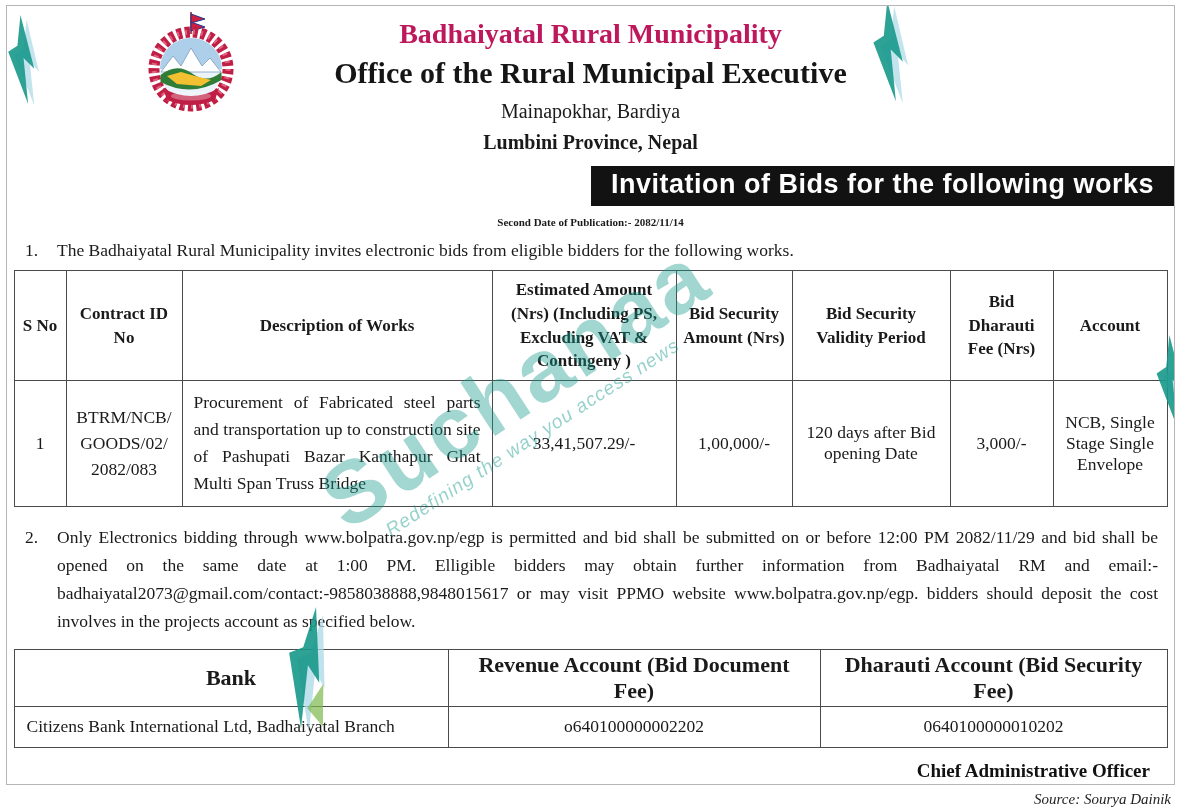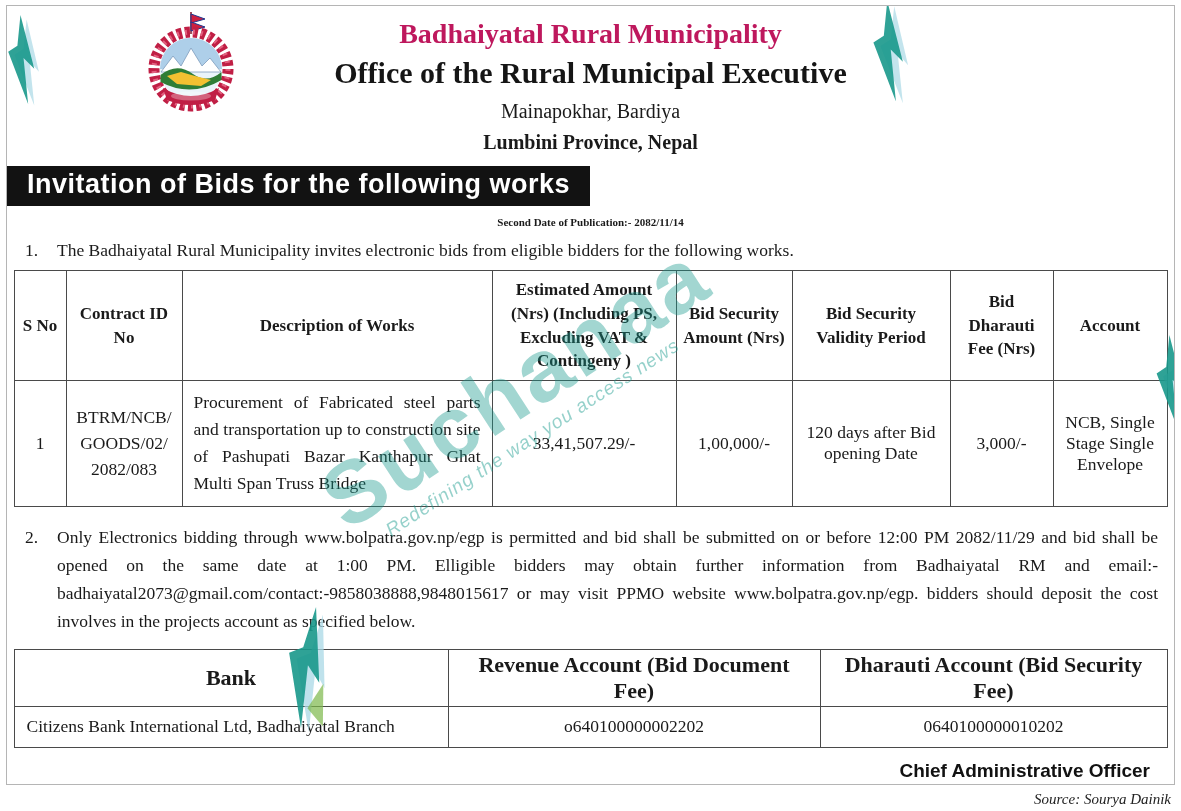--- a/index.html
+++ b/index.html
@@ -22,21 +22,21 @@
   .wm-tag{font-family:"Liberation Sans",sans-serif;font-style:italic;font-size:19px;
           letter-spacing:1px;color:rgba(22,152,140,0.45);margin:-10px 0 0 34px;}
 
   
   .header{position:relative;text-align:center;padding-top:12px;}
   .emblem{position:absolute;left:140px;top:6px;}
   .title{font-size:28px;font-weight:bold;color:#be185d;}
   .subtitle{font-size:30px;font-weight:bold;margin-top:6px;color:#151515;}
   .addr{font-size:20px;font-weight:normal;margin-top:10px;}
   .addr2{font-size:20px;font-weight:bold;margin-top:8px;}
-  .banner-wrap{text-align:left;margin-top:12px;}
+  .banner-wrap{text-align:right;margin-top:12px;}
   .banner{display:inline-block;background:#121212;color:#ffffff;
           font-family:"Liberation Sans",sans-serif;font-weight:bold;font-size:27px;
           padding:3px 20px 6px 20px;letter-spacing:0.5px;}
   .pub{text-align:center;font-weight:bold;font-size:11px;margin-top:10px;}
 
   
   .clause{font-size:17.5px;line-height:1.6;margin:8px 16px 0 18px;padding-left:32px;}
   .clause .num{display:inline-block;width:32px;margin-left:-32px;}
   .clause-2{text-align:justify;margin-top:16px;}
 
@@ -48,21 +48,21 @@
   .bids tbody tr{height:120px;}
   .bids td{font-size:17.5px;text-align:center;padding:4px 6px;}
   td.desc{text-align:justify;padding:8px 11px;line-height:1.55;}
   td.contract{word-break:break-word;overflow-wrap:anywhere;padding:4px 8px;line-height:1.5;}
 
   .accounts{margin-top:14px;}
   .accounts th{font-size:22px;font-weight:bold;text-align:center;height:36px;padding:2px 8px;}
   .accounts td{font-size:17.5px;text-align:center;height:36px;padding:2px 8px;}
   .accounts td.bank{text-align:left;padding-left:12px;}
 
-  .signature{text-align:right;font-family:Liberation Sans, sans-serif;font-weight:bold;
+  .signature{text-align:right;font-family:Liberation Serif, serif;font-weight:bold;
              font-size:19px;margin:12px 24px 0 0;color:#111;}
 
   .source-line{position:absolute;right:10px;bottom:3px;font-size:15px;font-style:italic;color:#222;}
 </style>
 </head>
 <body>
 
 <div class="page">
 
   <div class="clip">

